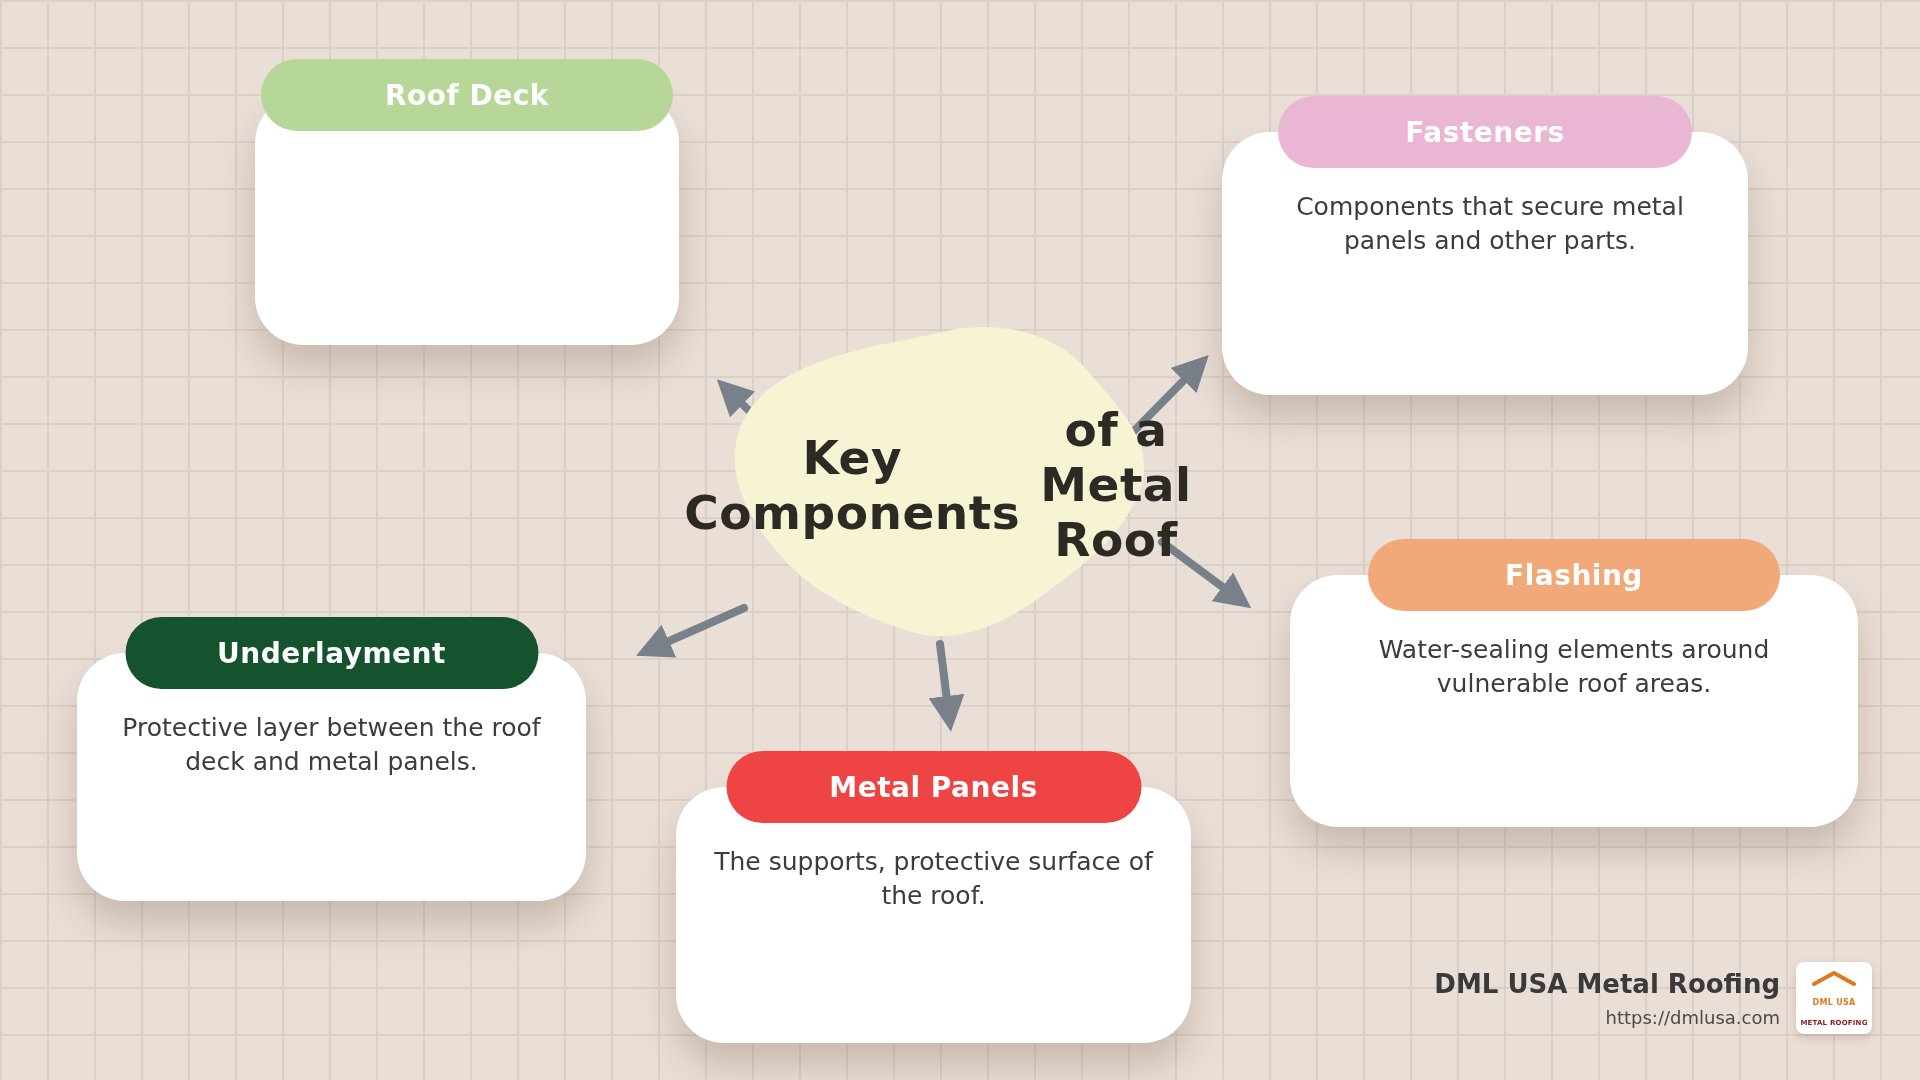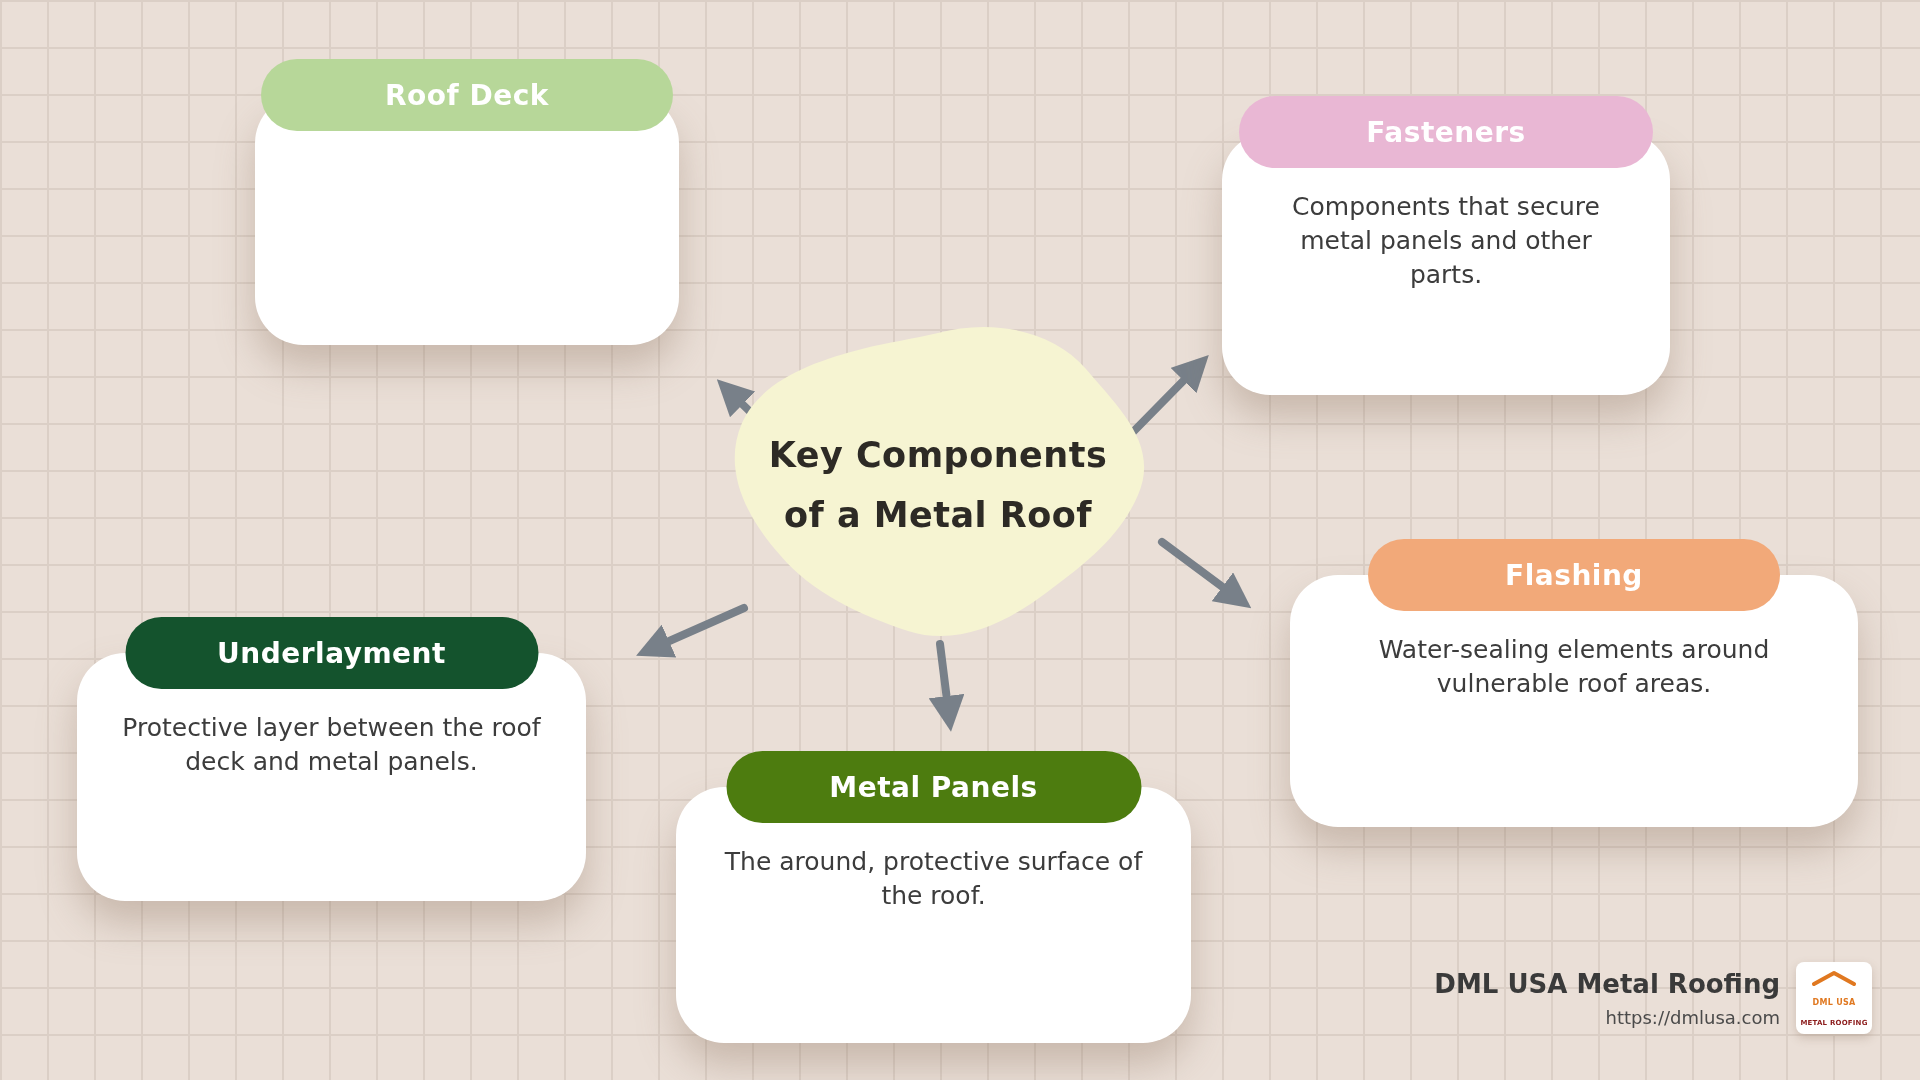--- a/index.html
+++ b/index.html
@@ -15,42 +15,42 @@
       linear-gradient(90deg, #dbcfc6 2px, transparent 2px);
     background-size:47px 47px;
   }
   
   #arrows-layer{position:absolute;left:0;top:0;width:1920px;height:1080px;}
   .arrow{stroke-width:8;stroke-linecap:round;fill:none;}
   
   #center-blob{position:absolute;left:718px;top:317px;width:440px;height:335px;}
   #center-blob svg{position:absolute;left:0;top:0;width:100%;height:100%;}
   #center-title{
-    position:absolute;inset:0;display:flex;flex-direction:column;
+    position:absolute;inset:0;display:flex;flex-direction:row;
     align-items:center;justify-content:center;gap:20px;
-    font-weight:bold;font-size:35px;color:#2d2a25;letter-spacing:0.5px;
+    font-weight:bold;font-size:47px;color:#2d2a25;letter-spacing:0.5px;
     text-align:center;
   }
   
   .card{
     position:absolute;background:#ffffff;border-radius:48px;
     box-shadow:0 22px 38px rgba(138,112,92,0.35);
   }
   .pill{
     position:absolute;top:-36px;left:50%;transform:translateX(-50%);
     height:72px;border-radius:36px;display:flex;align-items:center;justify-content:center;
     color:#ffffff;font-weight:bold;font-size:28px;letter-spacing:0.5px;
   }
   .card-desc{
     margin-top:58px;padding:0 40px;text-align:center;
     font-size:25px;line-height:1.35;color:#3c3c3c;
   }
   #card-roof-deck    { left:255px;  top:95px;  width:424px; height:250px; }
   #card-roof-deck .pill    { width:412px; }
-  #card-fasteners    { left:1222px; top:132px; width:448px; height:263px; }
+  #card-fasteners    { left:1222px; top:132px; width:516px; height:263px;padding-left:10px; }
   #card-fasteners .pill    { width:414px; }
   #card-underlayment { left:77px;   top:653px; width:509px; height:248px; }
   #card-underlayment .pill { width:413px; }
   #card-metal-panels { left:676px;  top:787px; width:515px; height:256px; }
   #card-metal-panels .pill { width:415px; }
   #card-metal-panels .card-desc{ padding:0 26px; }
   #card-flashing     { left:1290px; top:575px; width:568px; height:252px; }
   #card-flashing .pill     { width:412px; }
   
   #footer{
@@ -119,24 +119,24 @@
   </div>
 
   <div class="card" id="card-underlayment">
     <div class="pill" style="background-color: #14532d;">
       <span>Underlayment</span>
     </div>
     <div class="card-desc">Protective layer between the roof deck and metal panels.</div>
   </div>
 
   <div class="card" id="card-metal-panels">
-    <div class="pill" style="background-color: #4d7c0f;">
+    <div class="pill" style="background-color: #ef4444;">
       <span>Metal Panels</span>
     </div>
-    <div class="card-desc">The around, protective surface of the roof.</div>
+    <div class="card-desc">The supports, protective surface of the roof.</div>
   </div>
 
   <div class="card" id="card-flashing">
     <div class="pill" style="background-color: rgb(242, 169, 121);">
       <span>Flashing</span>
     </div>
     <div class="card-desc">Water-sealing elements around vulnerable roof areas.</div>
   </div>
 
   <div id="footer">

